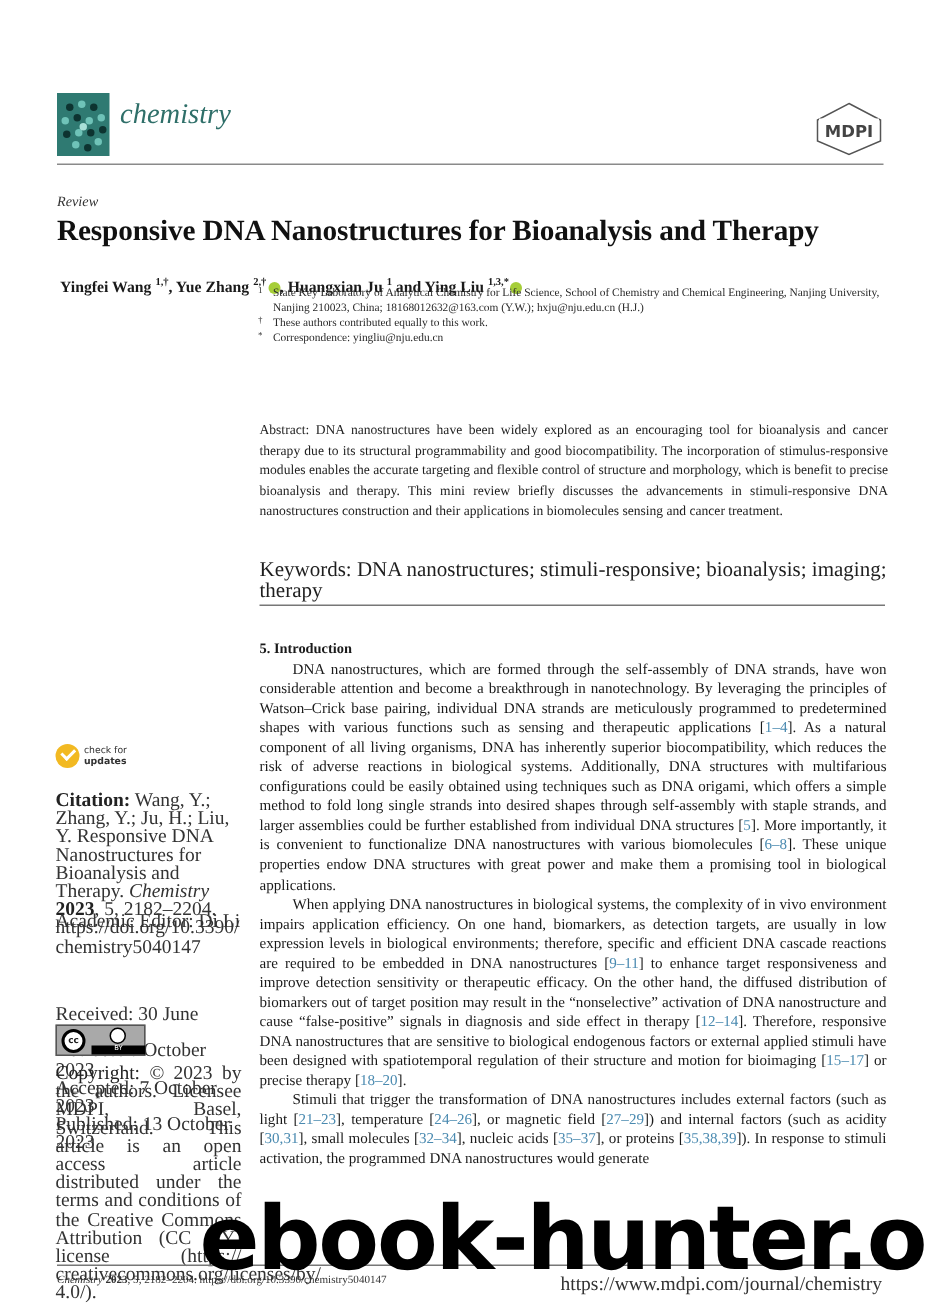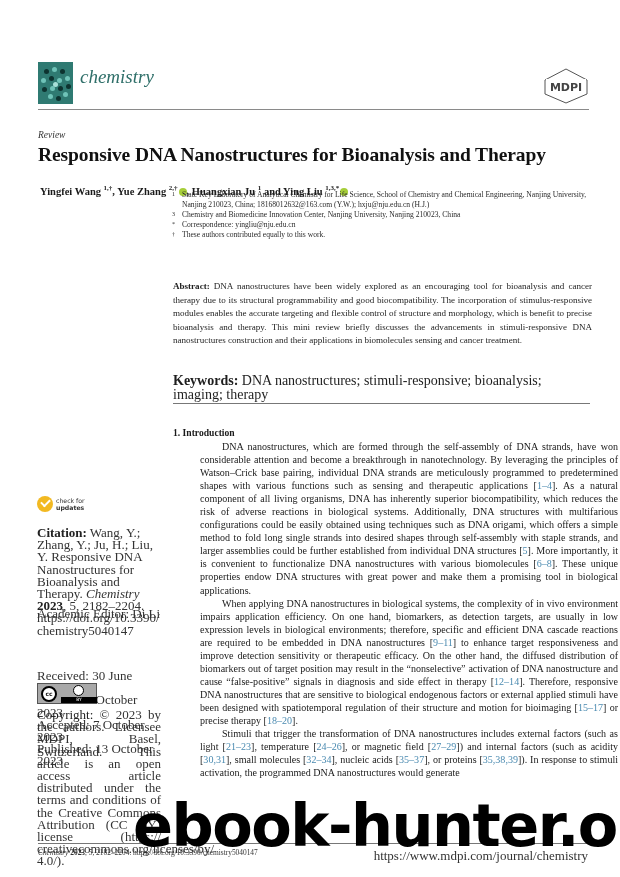--- a/index.html
+++ b/index.html
@@ -20,27 +20,27 @@
   .orcid { display: inline-block; width: 8px; height: 8px; background: #a6ce39; border-radius: 50%; vertical-align: middle; margin-left: 1px; }
 
   
   .affils { position: absolute; left: 170px; top: 190px; width: 420px; font-size: 7.6px; line-height: 9.9px; color: #2a2a2a; }
   .affil { display: flex; }
   .affil .mark { width: 12px; flex: none; font-size: 6px; padding-left: 2px; }
   .affil .txt { flex: 1; }
 
   
   .abstract { position: absolute; left: 173px; top: 280px; width: 419px; font-size: 9.05px; line-height: 13.5px; text-align: justify; color: #1e1e1e; }
-  .abstract b, .keywords b { font-weight: bold; }
+  .abstract b, .keywords b { font-weight: normal; }
   .keywords { position: absolute; left: 173px; top: 374px; width: 419px; font-size: 14px; line-height: 13.5px; color: #1e1e1e; }
   .section-rule { position: absolute; left: 173px; top: 403px; width: 417px; height: 1px; background: #777; }
 
   
   .section-heading { position: absolute; left: 173px; top: 427px; font-size: 9.6px; font-weight: bold; }
-  .body-text { position: absolute; left: 173px; top: 440px; width: 418px; font-size: 10.05px; line-height: 13.05px; text-align: justify; color: #1a1a1a; hyphens: manual; margin-left: 27px; }
+  .body-text { position: absolute; left: 173px; top: 440px; width: 418px; font-size: 10.05px; line-height: 13.05px; text-align: justify; color: #1a1a1a; hyphens: manual; }
   .body-text p { text-indent: 22px; }
   .ref { color: #4a8ab0; }
 
   
   .cfu { position: absolute; left: 37px; top: 496px; display: flex; align-items: center; }
   .cfu-icon { width: 16px; height: 16px; border-radius: 50%; background: #f2b922; position: relative; }
   .cfu-icon::after { content: ""; position: absolute; left: 4px; top: 3px; width: 7px; height: 4px; border-left: 2px solid #fff; border-bottom: 2px solid #fff; transform: rotate(-45deg); }
   .cfu-text { margin-left: 3px; font-family: "DejaVu Sans", sans-serif; font-size: 6.2px; line-height: 7px; color: #333; }
   .cfu-text .b { font-weight: bold; }
 
@@ -97,38 +97,34 @@
 <div class="authors">
   <span>Yingfei Wang</span>&nbsp;<sup>1,†</sup><span>, </span><span>Yue Zhang</span>&nbsp;<sup>2,†</sup><span class="orcid"></span><span>, </span><span>Huangxian Ju</span>&nbsp;<sup>1</sup><span> and </span><span>Ying Liu</span>&nbsp;<sup>1,3,*</sup><span class="orcid"></span>
 </div>
 
 <div class="affils">
   <div class="affil">
       <span class="mark">1</span>
       <span class="txt">State Key Laboratory of Analytical Chemistry for Life Science, School of Chemistry and Chemical Engineering, Nanjing University, Nanjing 210023, China; 18168012632@163.com (Y.W.); hxju@nju.edu.cn (H.J.)</span>
     </div>
   <div class="affil">
-      <span class="mark">3</span>
-      <span class="txt">Chemistry and Biomedicine Innovation Center, Nanjing University, Nanjing 210023, China</span>
+      <span class="mark">†</span>
+      <span class="txt">These authors contributed equally to this work.</span>
     </div>
   <div class="affil">
       <span class="mark">*</span>
       <span class="txt">Correspondence: yingliu@nju.edu.cn</span>
-    </div>
-  <div class="affil">
-      <span class="mark">†</span>
-      <span class="txt">These authors contributed equally to this work.</span>
     </div>
 </div>
 
 <div class="abstract"><b>Abstract:</b> <span>DNA nanostructures have been widely explored as an encouraging tool for bioanalysis and cancer therapy due to its structural programmability and good biocompatibility. The incorporation of stimulus-responsive modules enables the accurate targeting and flexible control of structure and morphology, which is benefit to precise bioanalysis and therapy. This mini review briefly discusses the advancements in stimuli-responsive DNA nanostructures construction and their applications in biomolecules sensing and cancer treatment.</span></div>
 <div class="keywords"><b>Keywords:</b> <span>DNA nanostructures; stimuli-responsive; bioanalysis; imaging; therapy</span></div>
 <div class="section-rule"></div>
 
-<h2 class="section-heading">1. Introduction</h2>
+<h2 class="section-heading">5. Introduction</h2>
 <div class="body-text" id="body-text">
     <p><span>DNA nanostructures, which are formed through the self-assembly of DNA strands, have won considerable attention and become a breakthrough in nanotechnology. By leveraging the principles of Watson–Crick base pairing, individual DNA strands are meticulously pro­grammed to predetermined shapes with various functions such as sensing and therapeutic applications </span><span>[</span><span class="ref">1–4</span><span>]. As a natural component of all living organisms, DNA has inherently superior biocompatibility, which reduces the risk of adverse reactions in biological systems. Additionally, DNA structures with multifarious configurations could be easily obtained using techniques such as DNA origami, which offers a simple method to fold long single strands into desired shapes through self-assembly with staple strands, and larger assem­blies could be further established from individual DNA structures [</span><span class="ref">5</span><span>]. More importantly, it is convenient to functionalize DNA nanostructures with various biomolecules [</span><span class="ref">6–8</span><span>]. These unique properties endow DNA structures with great power and make them a promising tool in biological applications.</span></p>
     <p><span>When applying DNA nanostructures in biological systems, the complexity of in vivo environment impairs application efficiency. On one hand, biomarkers, as detection targets, are usually in low expression levels in biological environments; therefore, specific and efficient DNA cascade reactions are required to be embedded in DNA nanostructures [</span><span class="ref">9–11</span><span>] to enhance target responsiveness and improve detection sensitivity or therapeutic efficacy. On the other hand, the diffused distribution of biomarkers out of target position may result in the “nonselective” activation of DNA nanostructure and cause “false-positive” signals in diagnosis and side effect in therapy [</span><span class="ref">12–14</span><span>]. Therefore, responsive DNA nanostructures that are sensitive to biological endogenous factors or external applied stimuli have been de­signed with spatiotemporal regulation of their structure and motion for bioimaging [</span><span class="ref">15–17</span><span>] or precise therapy [</span><span class="ref">18–20</span><span>].</span></p>
     <p><span>Stimuli that trigger the transformation of DNA nanostructures includes external factors (such as light [</span><span class="ref">21–23</span><span>], temperature [</span><span class="ref">24–26</span><span>], or magnetic field [</span><span class="ref">27–29</span><span>]) and internal factors (such as acidity [</span><span class="ref">30,31</span><span>], small molecules [</span><span class="ref">32–34</span><span>], nucleic acids [</span><span class="ref">35–37</span><span>], or proteins [</span><span class="ref">35,38,39</span><span>]). In response to stimuli activation, the programmed DNA nanostructures would generate</span></p>
   </div>
 
 <div class="cfu">
   <span class="cfu-icon"></span>
   <span class="cfu-text"><span>check for</span><br><span class="b">updates</span></span>
 </div>

